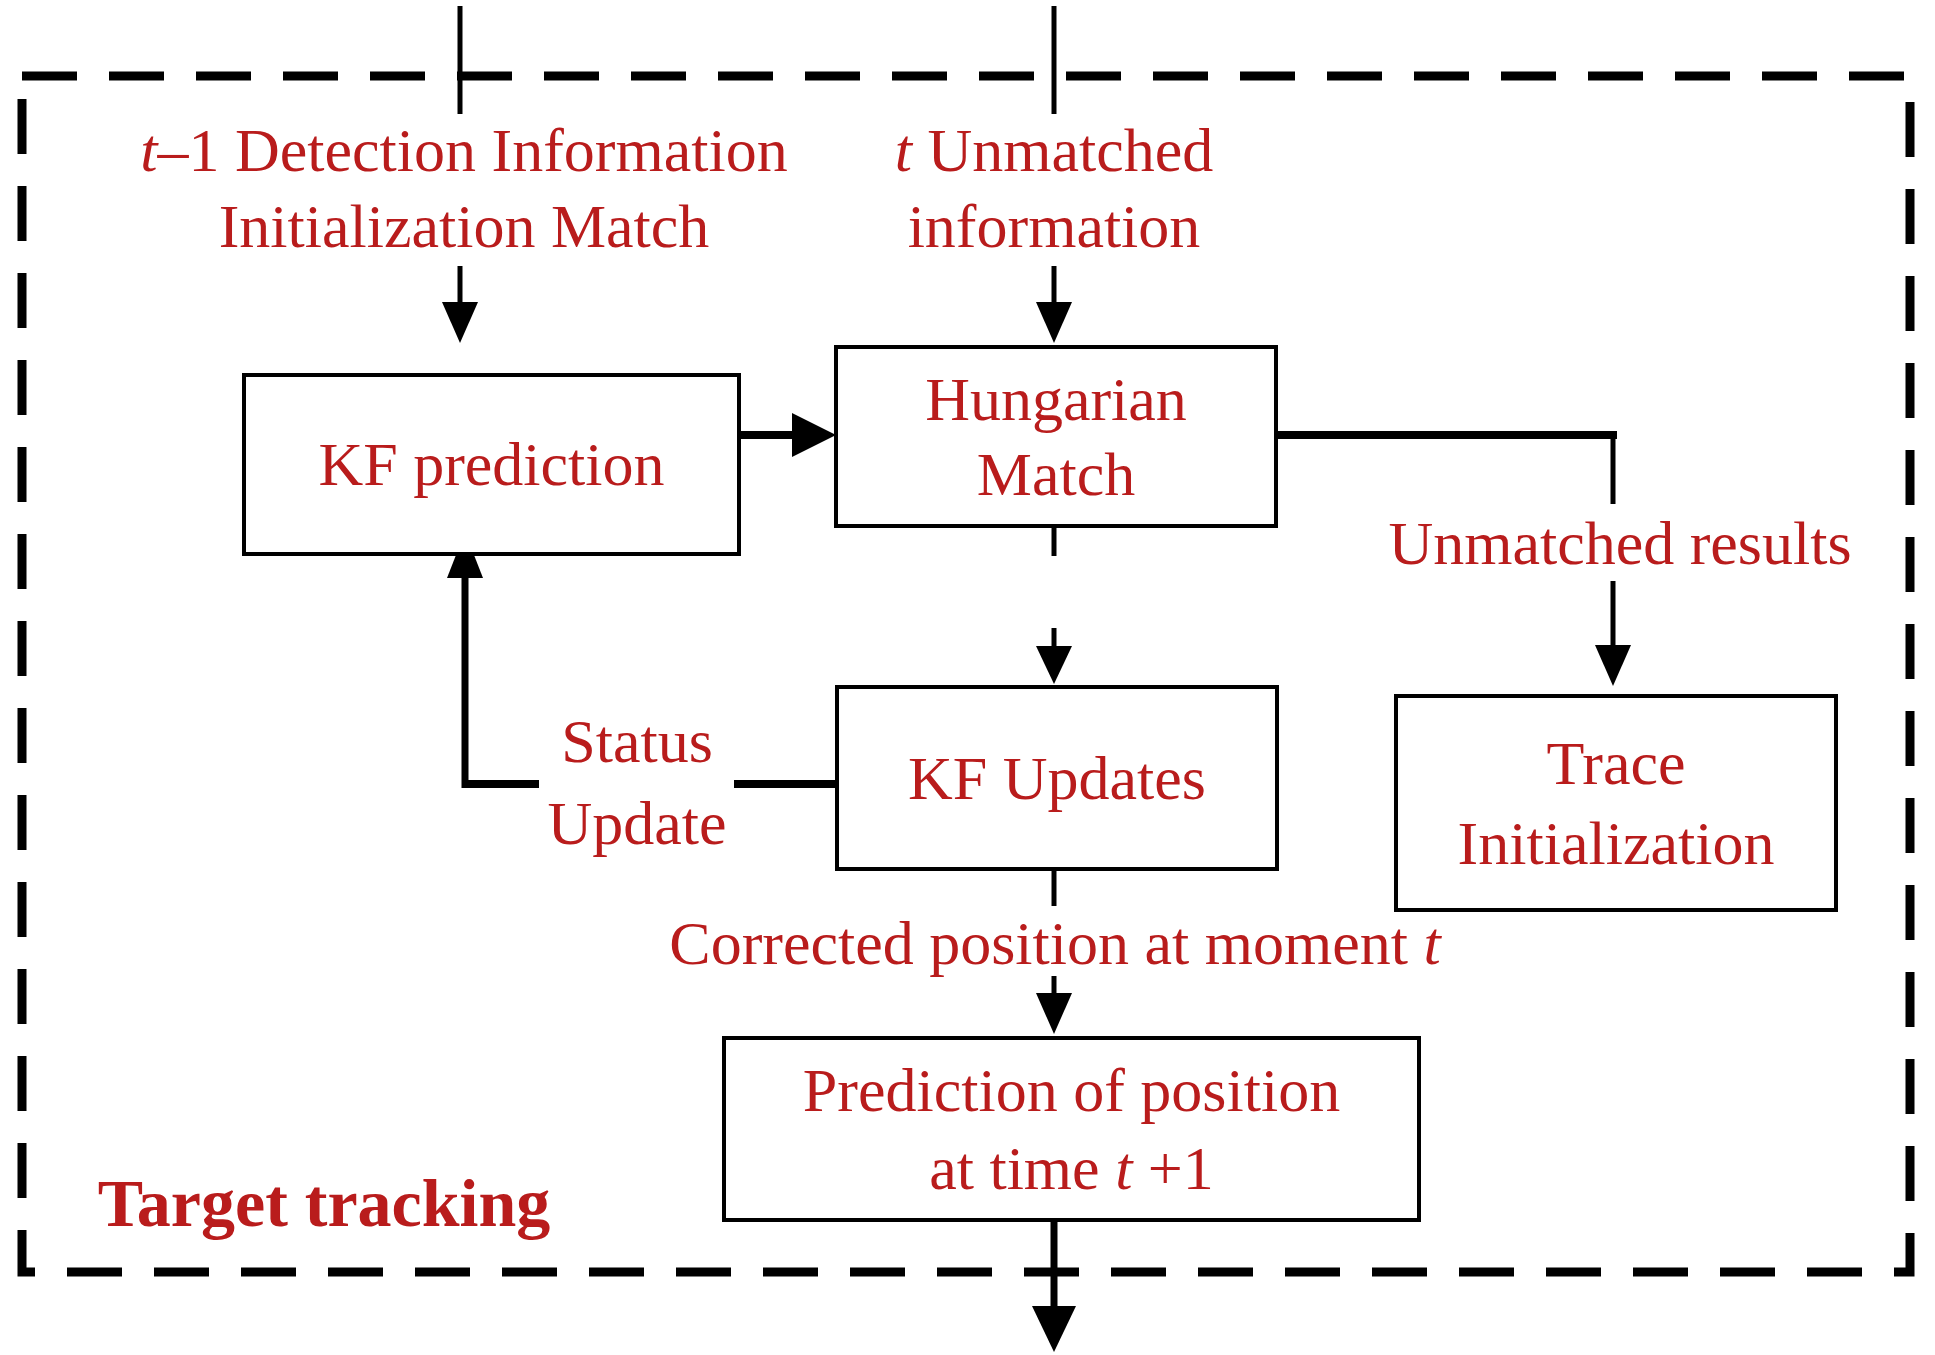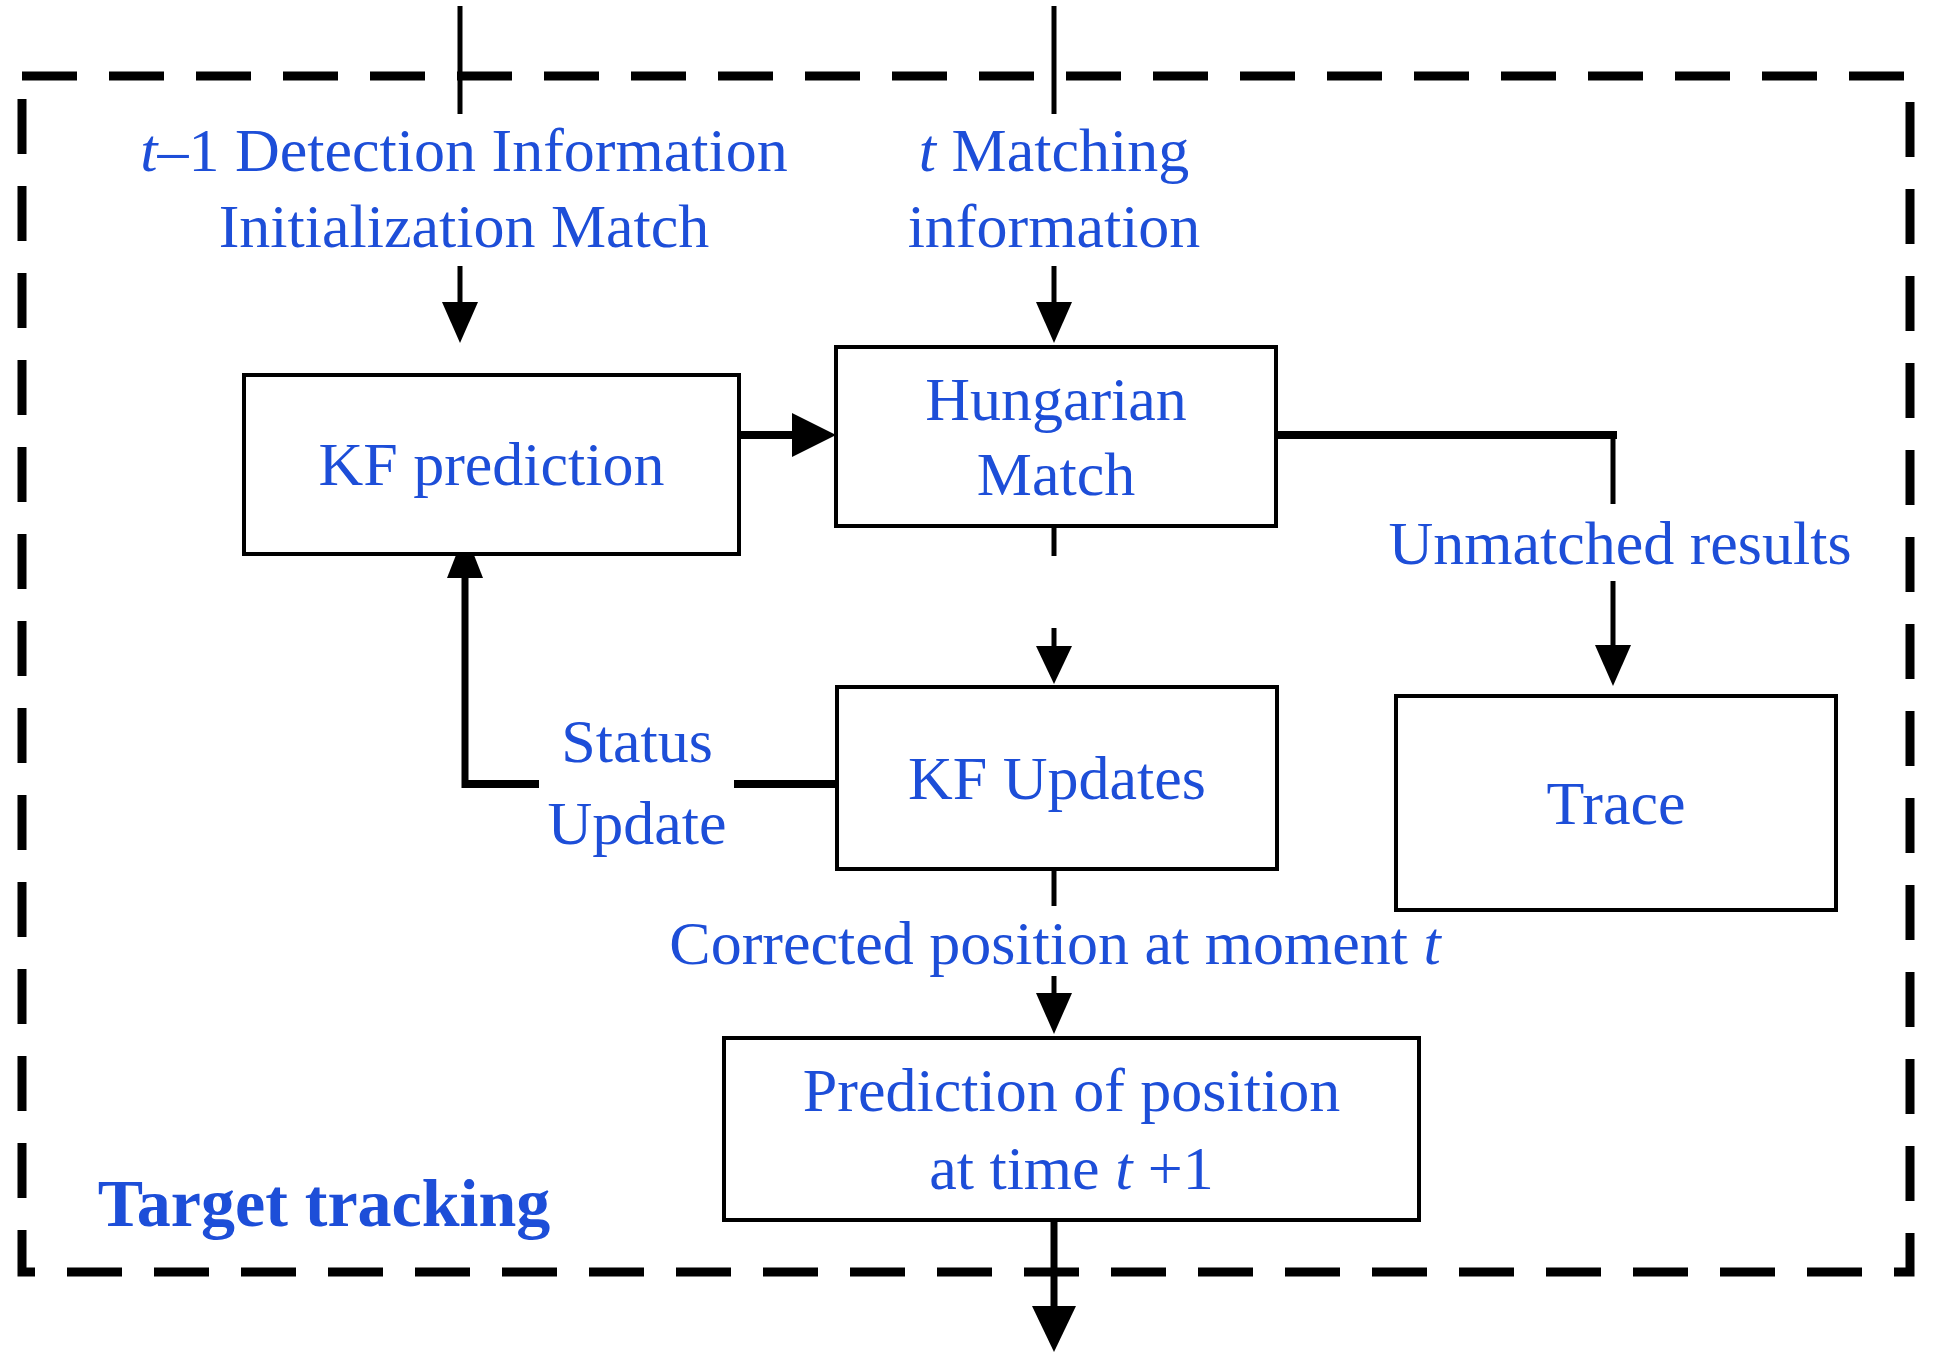--- a/index.html
+++ b/index.html
@@ -1,21 +1,21 @@
 <!DOCTYPE html>
 <html><head>
 <meta charset="utf-8">
 <style>
   html,body{margin:0;padding:0;background:#ffffff;}
   .stage{
     position:relative;
     width:1935px;height:1355px;
     background:#ffffff;
     font-family:"Liberation Serif","DejaVu Serif",serif;
-    color:#1d4ed8;
+    color:#b91c1c;
     overflow:hidden;
   }
   .layer{position:absolute;left:0;top:0;width:1935px;height:1355px;}
   .node{
     position:absolute;
     box-sizing:border-box;
     border:4px solid #000;
     background:#fff;
     display:flex;
     flex-direction:column;
@@ -115,39 +115,40 @@
       <polygon points="1032,1306 1076,1306 1054,1352" fill="#000"></polygon>
     </g>
   </svg>
 
   <div class="lbl center-x" id="lbl-input-left">
     <div><span class="v">t</span><span>–1 Detection Information</span></div>
     <div><span>Initialization Match</span></div>
   </div>
 
   <div class="lbl center-x" id="lbl-input-right">
-    <div><span class="v">t</span><span> Matching</span></div>
+    <div><span class="v">t</span><span> Unmatched</span></div>
     <div><span>information</span></div>
   </div>
 
   <div class="node" id="node-kf-prediction">
     <div>KF prediction</div>
   </div>
 
   <div class="node" id="node-hungarian">
     <div>Hungarian</div>
     <div>Match</div>
   </div>
 
   <div class="node" id="node-kf-updates">
     <div>KF Updates</div>
   </div>
 
   <div class="node" id="node-trace">
     <div>Trace</div>
+    <div>Initialization</div>
   </div>
 
   <div class="node" id="node-prediction">
     <div>Prediction of position</div>
     <div><span>at time </span><span class="v">t</span><span> +1</span></div>
   </div>
 
 
   <div class="lbl center-xy" id="lbl-unmatched">
     <span>Unmatched results</span>

